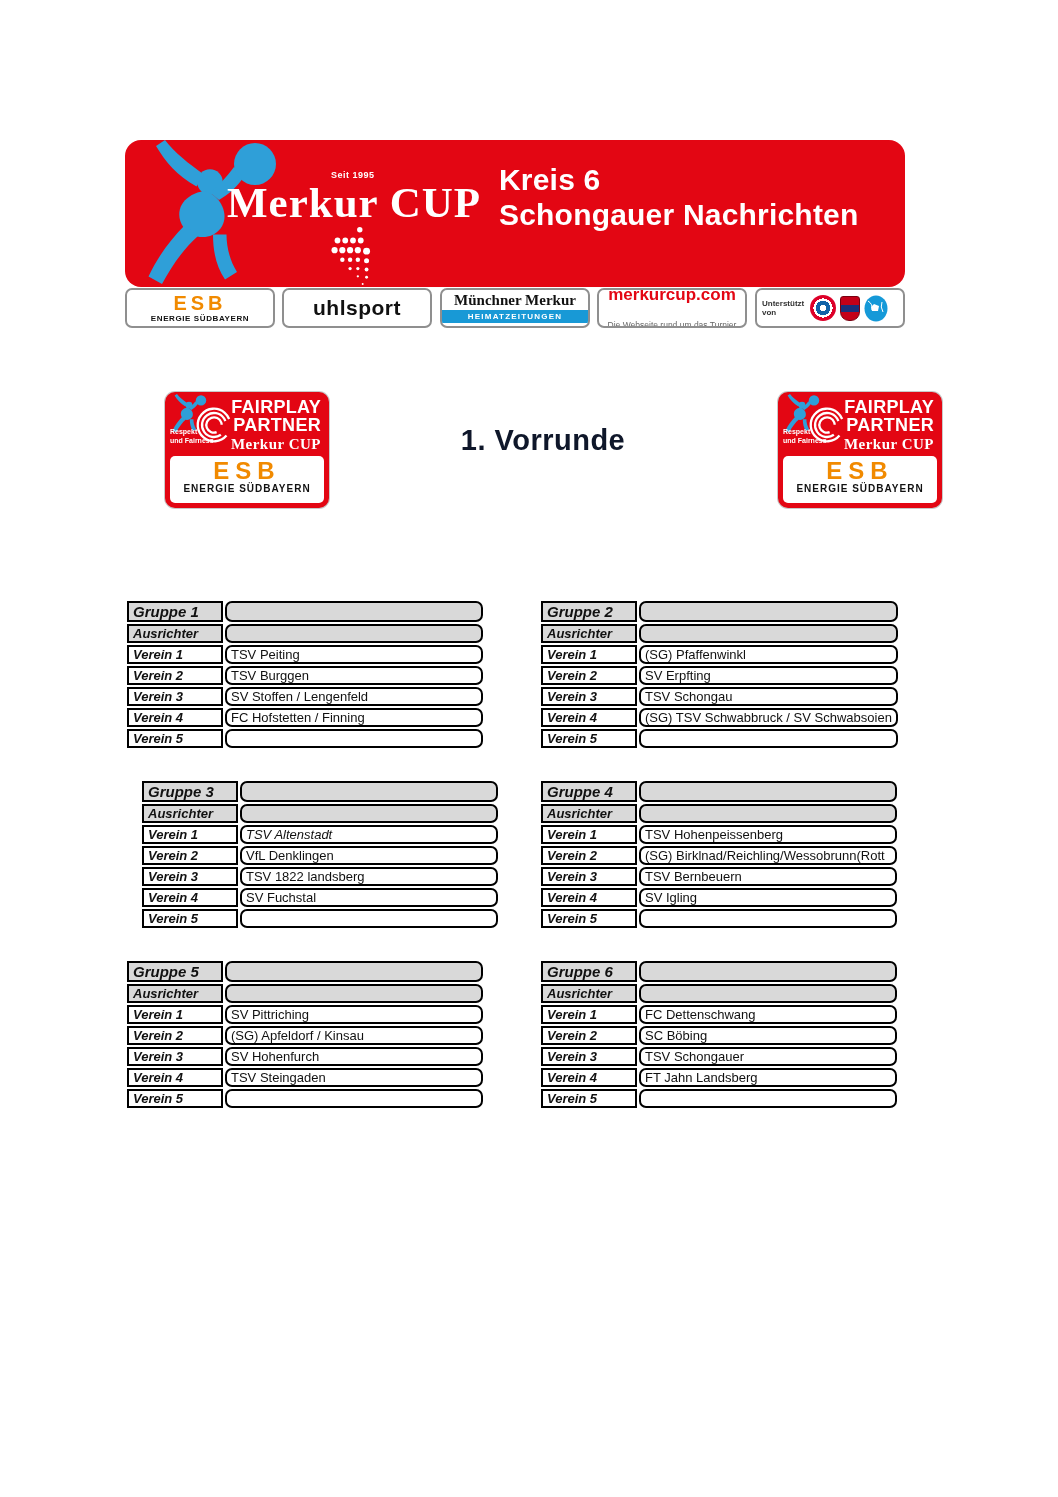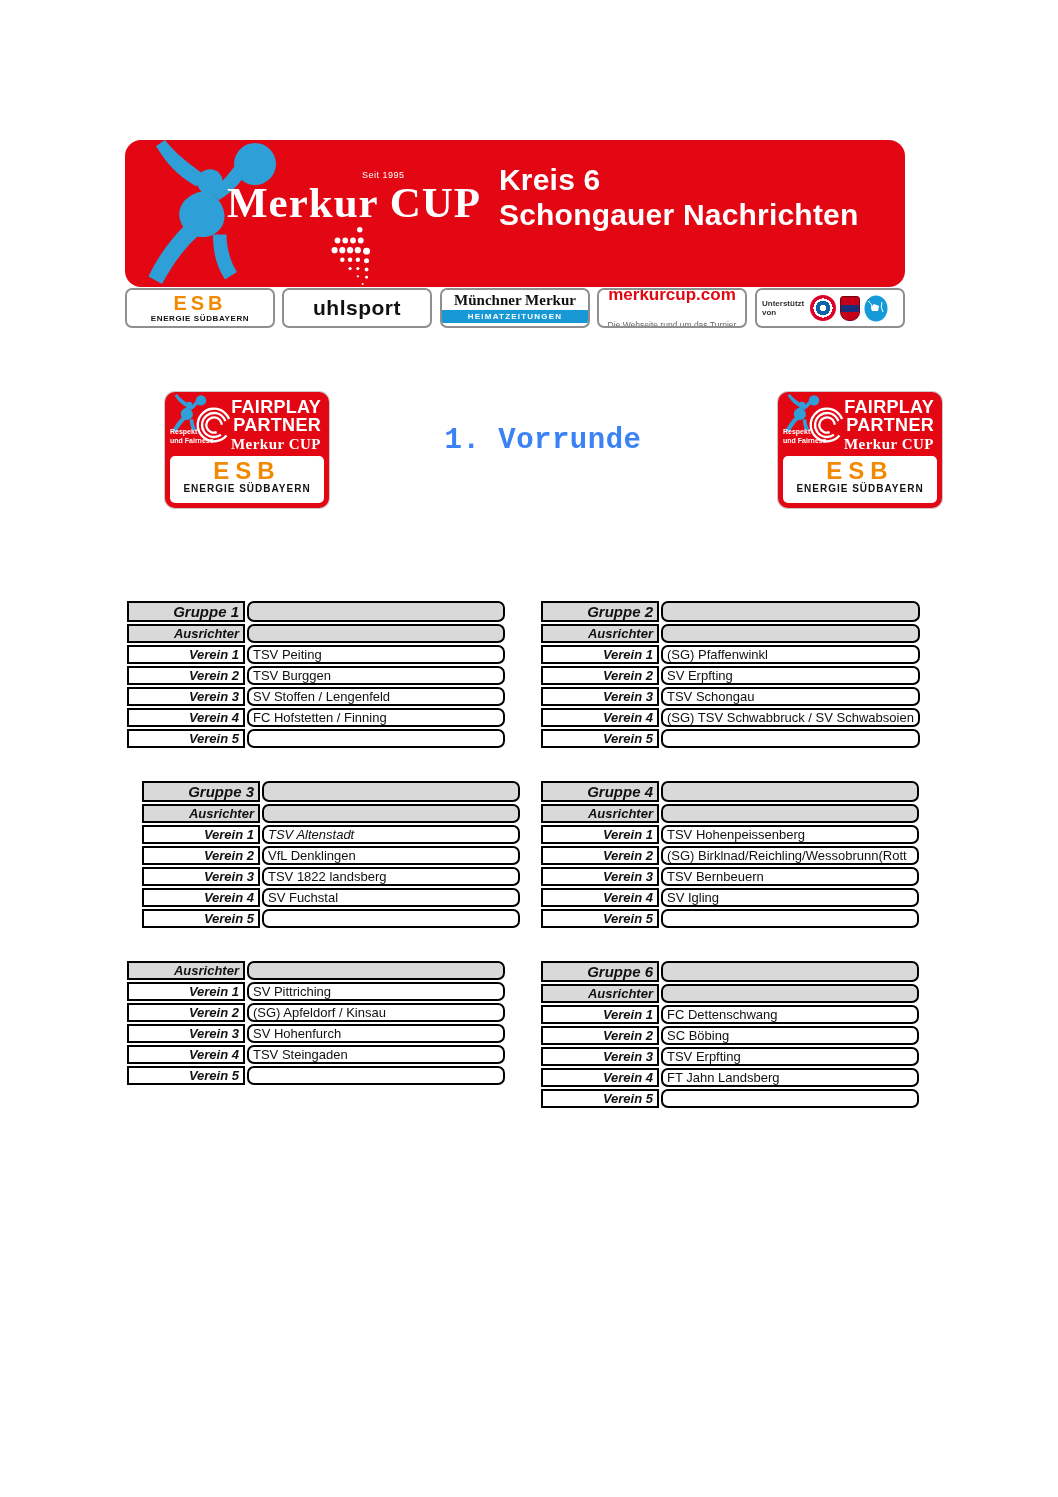--- a/index.html
+++ b/index.html
@@ -13,22 +13,22 @@
   body{background:#ffffff;font-family:"Liberation Sans",sans-serif;}
   .page{position:relative;width:1058px;height:1497px;background:#fff;overflow:hidden;}
 
   
   .banner{position:absolute;left:125px;top:140px;width:780px;height:147px;
           background:var(--red);border-radius:16px;}
   .banner .player{position:absolute;left:10px;top:0px;}
   .wordmark{position:absolute;left:102px;top:38px;color:#fff;
             font-family:"Liberation Serif",serif;font-weight:bold;font-size:43px;
             letter-spacing:1px;white-space:nowrap;}
-  .seit{position:absolute;left:191px;top:30px;color:#fff;font-size:9px;
-        font-family:"Liberation Sans",sans-serif;font-weight:normal;letter-spacing:.5px;padding-left:46px;}
+  .seit{position:absolute;left:160px;top:30px;color:#fff;font-size:9px;
+        font-family:"Liberation Sans",sans-serif;font-weight:bold;letter-spacing:.5px;padding-left:46px;}
   .dots{position:absolute;left:206px;top:84px;}
   .banner-title{position:absolute;left:374px;top:22px;color:#fff;font-weight:bold;
                 font-size:30px;line-height:1.17;letter-spacing:.2px;}
 
   
   .sponsor{position:absolute;top:288px;width:150px;height:40px;background:#fff;
            border:2px solid #8f8f8f;border-radius:7px;display:flex;flex-direction:column;
            align-items:center;justify-content:center;overflow:hidden;}
   .sp1{left:125px;} .sp2{left:282px;} .sp3{left:440px;} .sp4{left:597px;} .sp5{left:755px;}
   .esb-logo{color:var(--orange);font-weight:900;font-size:20px;letter-spacing:4px;line-height:1;}
@@ -60,27 +60,27 @@
             font-weight:900;font-size:18px;line-height:1.02;letter-spacing:.3px;}
   .fp-mc{font-family:"Liberation Serif",serif;font-weight:bold;font-size:15px;
          letter-spacing:.5px;margin-top:2px;}
   .fp-esb{position:absolute;left:5px;right:5px;bottom:5px;height:47px;background:#fff;
           border-radius:5px;text-align:center;padding-top:3px;}
   .fp-esb .esb-logo{font-size:24px;letter-spacing:6px;}
   .fp-esb .esb-sub{font-size:10px;letter-spacing:1px;margin-top:0;}
 
   
   .page-title{position:absolute;left:28px;top:424px;width:1030px;text-align:center;
-              color:#3b82f6;font-weight:bold;font-size:29px;letter-spacing:.5px;font-family:Liberation Mono, monospace;}
+              color:#0f172a;font-weight:bold;font-size:29px;letter-spacing:.5px;}
 
   
   table.group{position:absolute;border-collapse:separate;border-spacing:2px;table-layout:fixed;}
   table.group td{border:2px solid #000;background:#fff;height:17px;padding:0 4px;
                  overflow:hidden;white-space:nowrap;font-size:13px;color:#111;vertical-align:middle;}
-  td.lbl{width:118px;text-align:right;font-weight:bold;font-style:italic;padding:0;color:#000;}
+  td.lbl{width:96px;text-align:left;font-weight:bold;font-style:italic;padding:0;color:#000;}
   td.val{width:258px;border-radius:7px;}
   tr.hdr td{background:var(--gray);}
   tr.gname td{height:20px;}
   tr.gname td.lbl{font-size:15px;}
   tr.ausr td{height:19px;}
   td.val.italic{font-style:italic;}
   #g1{left:125px;top:599px;} #g2{left:539px;top:599px;}
   #g3{left:140px;top:779px;} #g4{left:539px;top:779px;}
   #g5{left:125px;top:959px;} #g6{left:539px;top:959px;}
 
@@ -347,20 +347,24 @@
         </tr>
     <tr>
       <td class="lbl">Verein 5</td>
       <td class="val"></td>
         </tr>
   </tbody>
     </table>
 
   <table class="group" id="g5">
     <tbody>
+        <tr class="hdr gname">
+      <td class="lbl">Gruppe 5</td>
+      <td class="val"></td>
+        </tr>
     <tr class="hdr ausr">
       <td class="lbl">Ausrichter</td>
       <td class="val"></td>
         </tr>
     <tr>
       <td class="lbl">Verein 1</td>
       <td class="val">SV Pittriching</td>
         </tr>
     <tr>
       <td class="lbl">Verein 2</td>
@@ -394,21 +398,21 @@
     <tr>
       <td class="lbl">Verein 1</td>
       <td class="val">FC Dettenschwang</td>
         </tr>
     <tr>
       <td class="lbl">Verein 2</td>
       <td class="val">SC Böbing</td>
         </tr>
     <tr>
       <td class="lbl">Verein 3</td>
-      <td class="val">TSV Erpfting</td>
+      <td class="val">TSV Schongauer</td>
         </tr>
     <tr>
       <td class="lbl">Verein 4</td>
       <td class="val">FT Jahn Landsberg</td>
         </tr>
     <tr>
       <td class="lbl">Verein 5</td>
       <td class="val"></td>
         </tr>
   </tbody>

